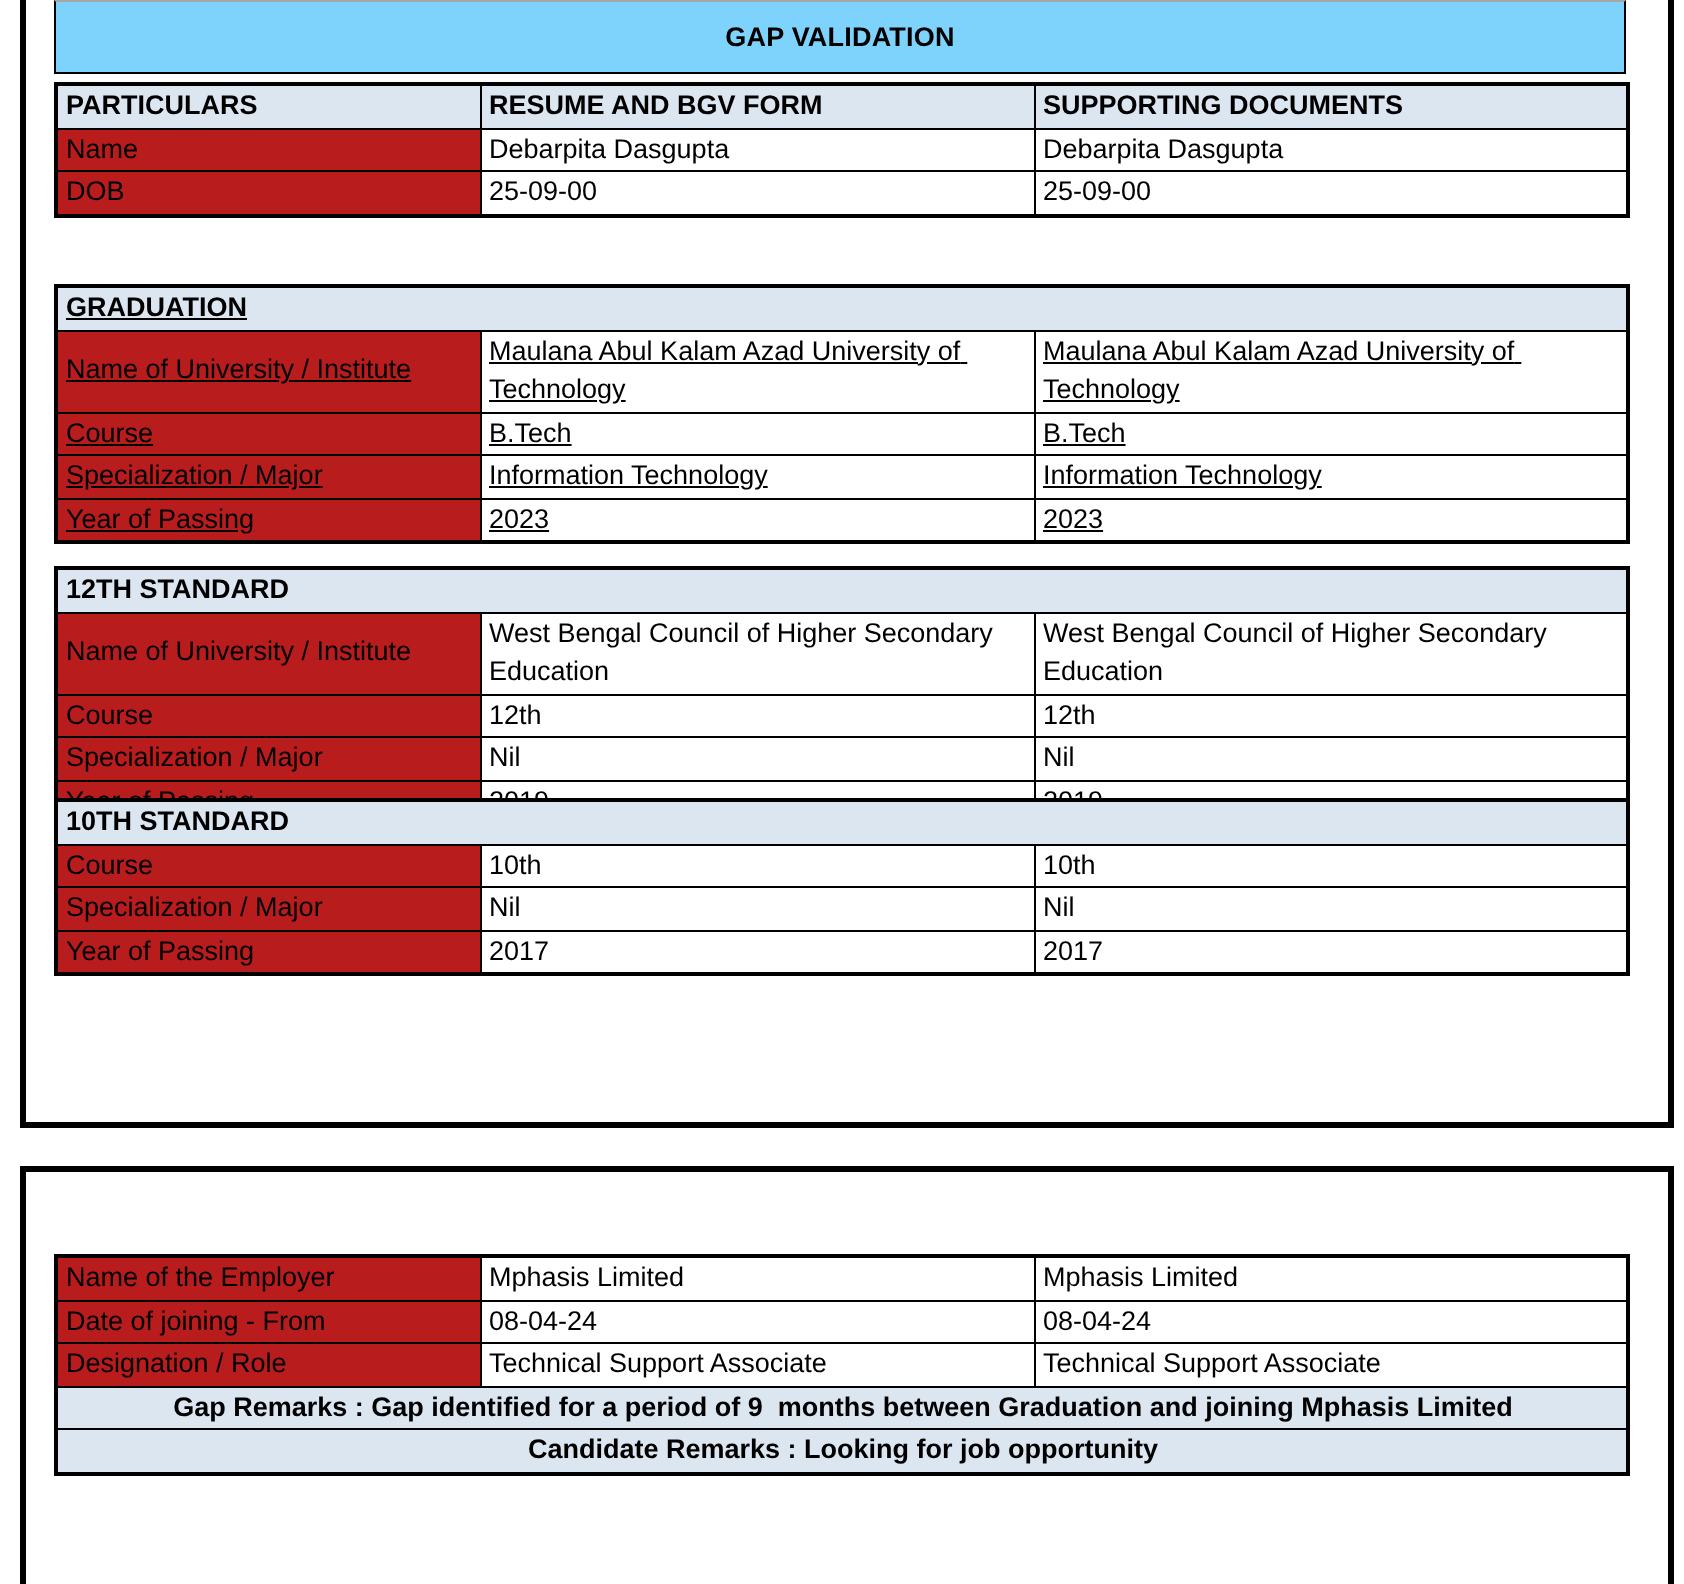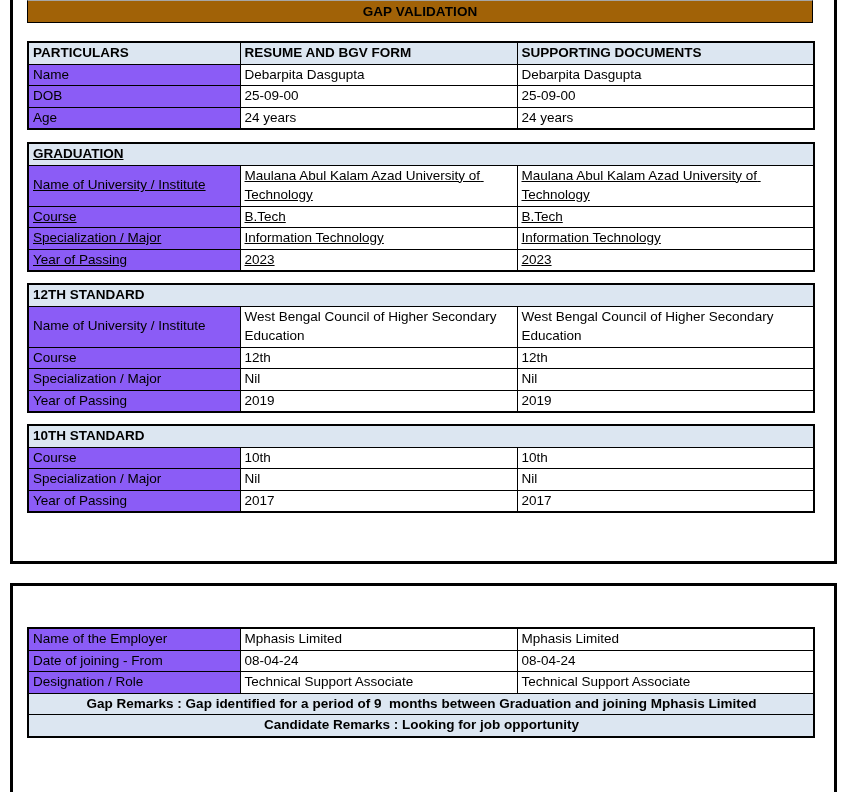--- a/index.html
+++ b/index.html
@@ -21,25 +21,25 @@
     border: 3px solid #000000;
   }
   #outer-box-top    { left: 10px; top: -4px;  width: 827px; height: 568px; }
   #outer-box-bottom { left: 10px; top: 583px; width: 827px; height: 215px; }
 
   .title-bar {
     position: absolute;
     left: 27px;
     top: 0;
     width: 786px;
-    height: 23px;
+    height: 37px;
     box-sizing: border-box;
     border: 1px solid #000000;
     border-top-color: #a6a6a6;
-    background: #a16207;
+    background: #7dd3fc;
     font-size: 13.5px;
     font-weight: bold;
     display: flex;
     align-items: center;
     justify-content: center;
     letter-spacing: 0.1px;
   }
 
   table.sheet {
     position: absolute;
@@ -60,37 +60,37 @@
   }
   tr.h20 { height: 20px; }
   tr.h21 { height: 21px; }
   tr.h41 { height: 41px; }
 
   td.head {
     background: #dce6f1;
     font-weight: bold;
   }
   td.label {
-    background: #8b5cf6;
+    background: #b91c1c;
     margin-left: 48px;
   }
   td.remarks {
     background: #dce6f1;
     font-weight: bold;
     text-align: center;
   }
   td.valign-bottom {
     vertical-align: bottom;
     padding-bottom: 3px;
   }
 
   #table-particulars { top: 41px; }
   #table-graduation  { top: 142px; text-decoration: underline; }
   #table-twelfth     { top: 283px; }
-  #table-tenth       { top: 424px; }
+  #table-tenth       { top: 399px; }
   #table-employment  { top: 627px; }
 </style>
 </head>
 <body>
 
 <div class="outer-box" id="outer-box-top"></div>
 <div class="outer-box" id="outer-box-bottom"></div>
 
 <div class="title-bar">GAP VALIDATION</div>
 
@@ -109,25 +109,20 @@
   <tr class="h20">
     <td class="label">Name</td>
     <td>Debarpita Dasgupta</td>
     <td>Debarpita Dasgupta</td>
   </tr>
   <tr class="h20">
     <td class="label">DOB</td>
     <td>25-09-00</td>
     <td>25-09-00</td>
   </tr>
-  <tr class="h20">
-    <td class="label">Age</td>
-    <td>24 years</td>
-    <td>24 years</td>
-  </tr>
 </tbody>
   </table>
 
 <table class="sheet" id="table-graduation">
   <colgroup>
       <col style="width:212px">
       <col style="width:277px">
       <col style="width:297px">
     </colgroup>
   <tbody>

